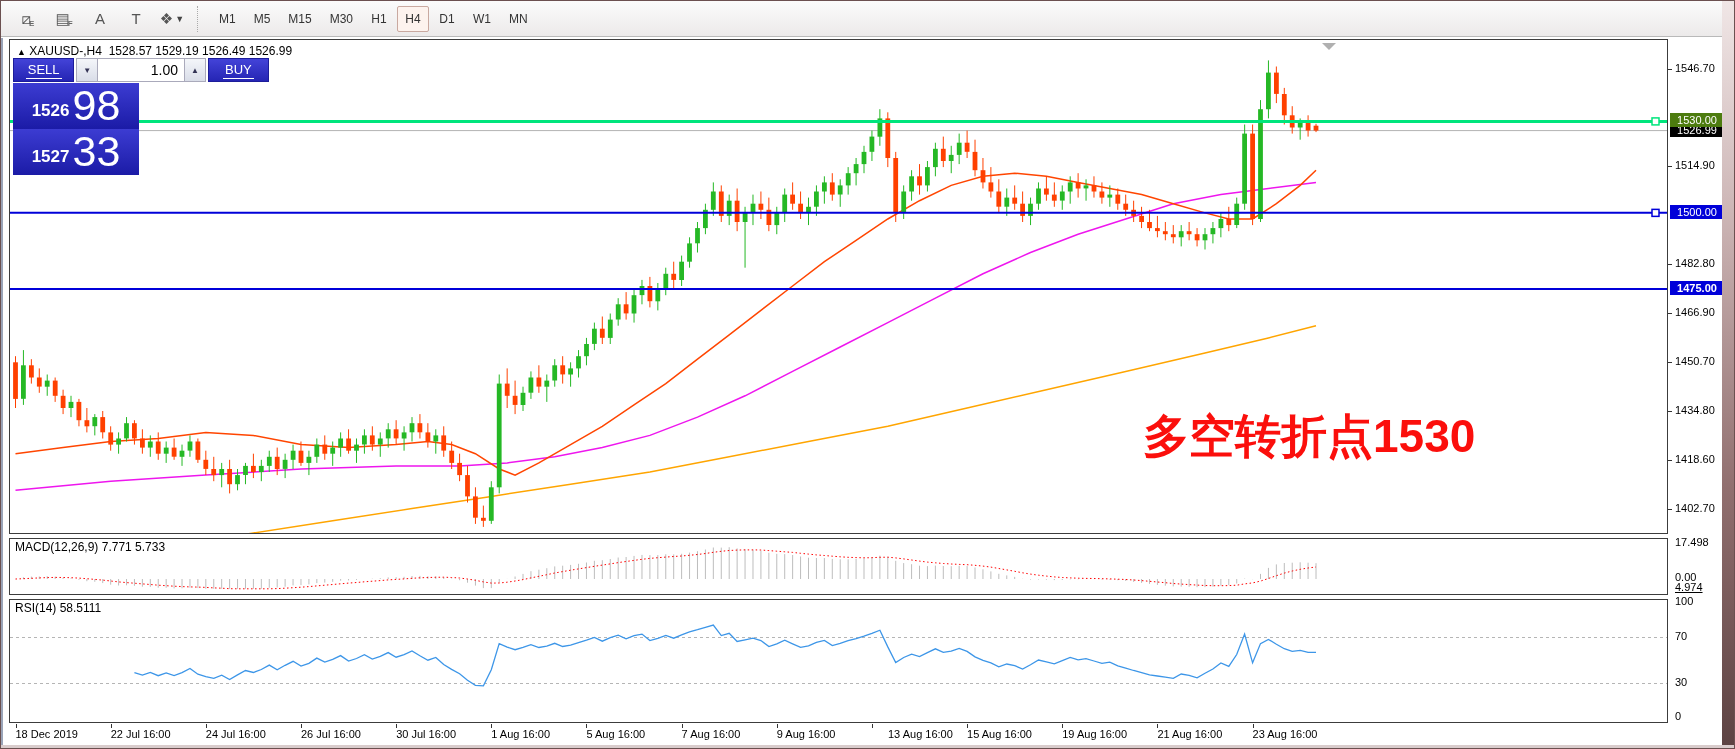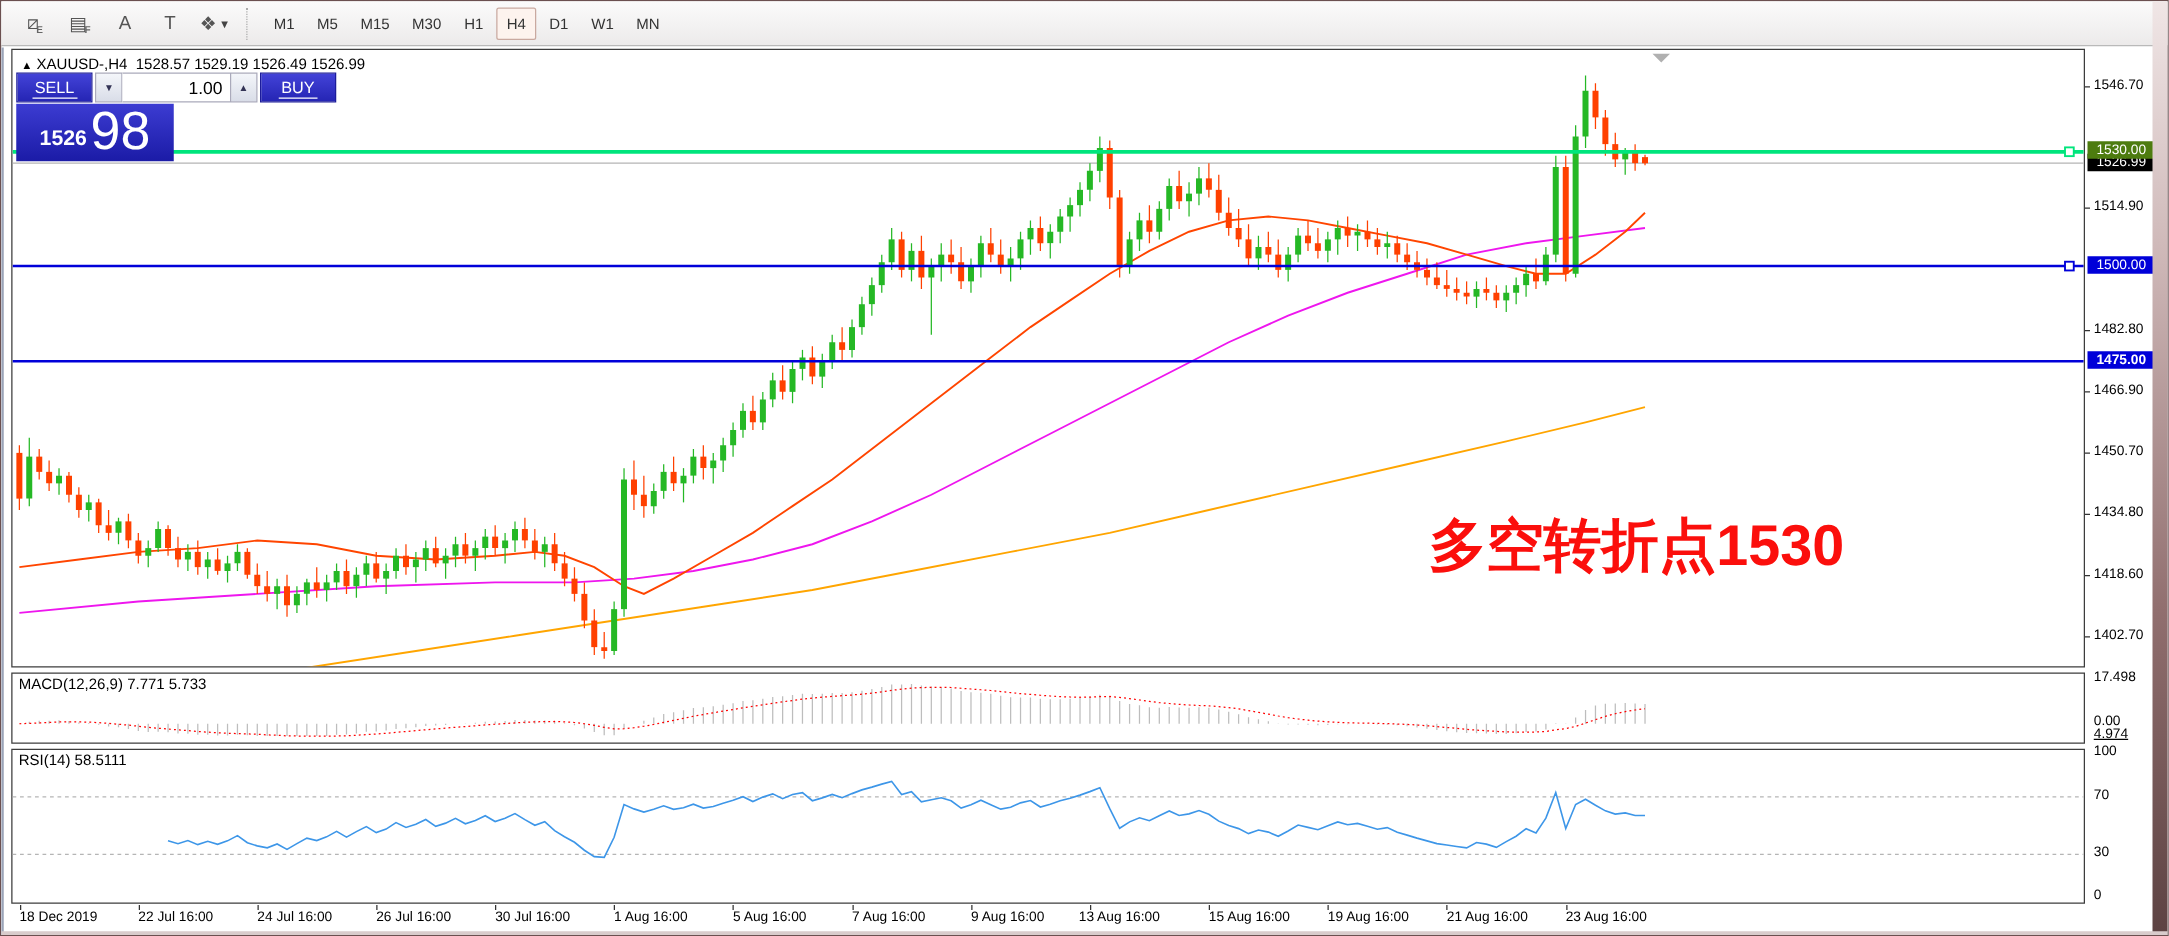--- a/index.html
+++ b/index.html
@@ -653,20 +653,24 @@
         <div class="tp-btn">
             <span>BUY</span>
           </div>
       </div>
       <div class="tp-row2">
         <div class="tp-quote">
           <span class="small">1526</span>
           <span class="big">98</span>
         </div>
         <div class="tp-gap"></div>
+        <div class="tp-quote">
+          <span class="small">1527</span>
+          <span class="big">33</span>
+        </div>
       </div>
     </div>
 
     <div class="ind-label" id="macd-label">
       <span>MACD(12,26,9)</span>
       <span>7.771 5.733</span>
     </div>
     <div class="ind-label" id="rsi-label">
       <span>RSI(14)</span>
       <span>58.5111</span>
@@ -717,21 +721,21 @@
         <div class="date-label" style="left: 387.14px;">30 Jul 16:00</div>
         <div class="date-tick" style="left: 482.3px;"></div>
         <div class="date-label" style="left: 482.3px;">1 Aug 16:00</div>
         <div class="date-tick" style="left: 577.46px;"></div>
         <div class="date-label" style="left: 577.46px;">5 Aug 16:00</div>
         <div class="date-tick" style="left: 672.62px;"></div>
         <div class="date-label" style="left: 672.62px;">7 Aug 16:00</div>
         <div class="date-tick" style="left: 767.78px;"></div>
         <div class="date-label" style="left: 767.78px;">9 Aug 16:00</div>
         <div class="date-tick" style="left: 862.94px;"></div>
-        <div class="date-label" style="left: 854px;">13 Aug 16:00</div>
+        <div class="date-label" style="left: 879px;">13 Aug 16:00</div>
         <div class="date-tick" style="left: 958.1px;"></div>
         <div class="date-label" style="left: 958.1px;">15 Aug 16:00</div>
         <div class="date-tick" style="left: 1053.26px;"></div>
         <div class="date-label" style="left: 1053.26px;">19 Aug 16:00</div>
         <div class="date-tick" style="left: 1148.42px;"></div>
         <div class="date-label" style="left: 1148.42px;">21 Aug 16:00</div>
         <div class="date-tick" style="left: 1243.58px;"></div>
         <div class="date-label" style="left: 1243.58px;">23 Aug 16:00</div>
       </div>
   </div>

